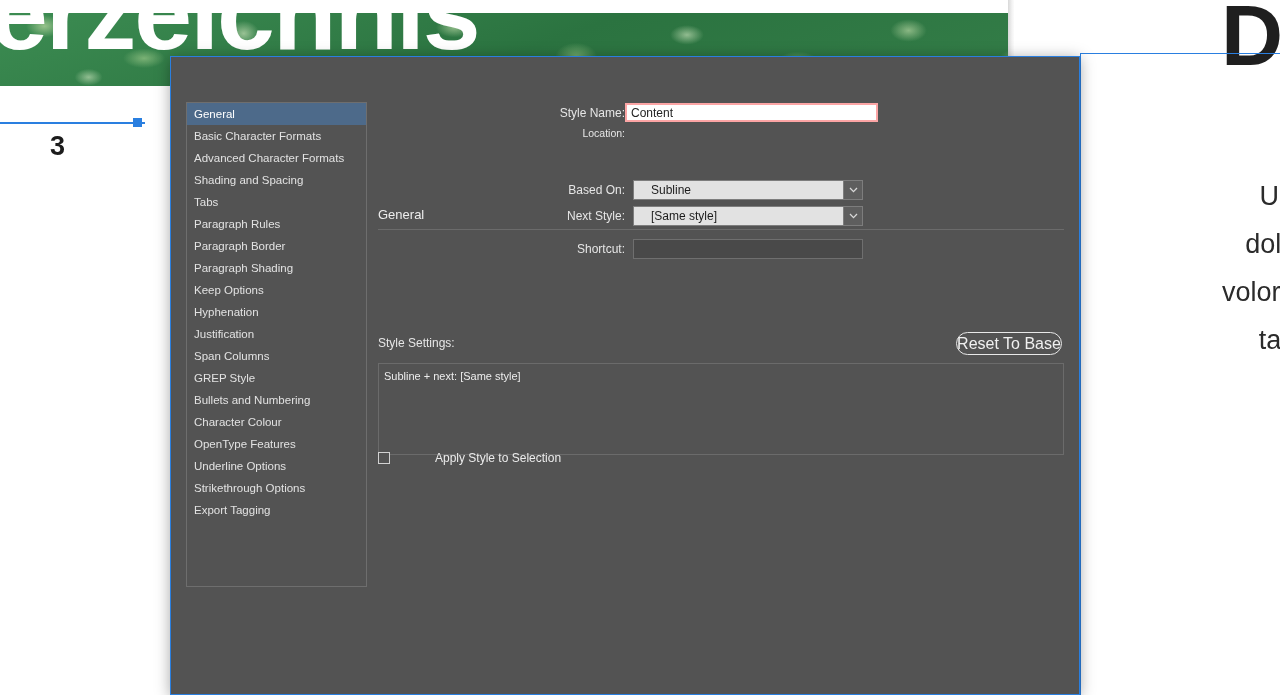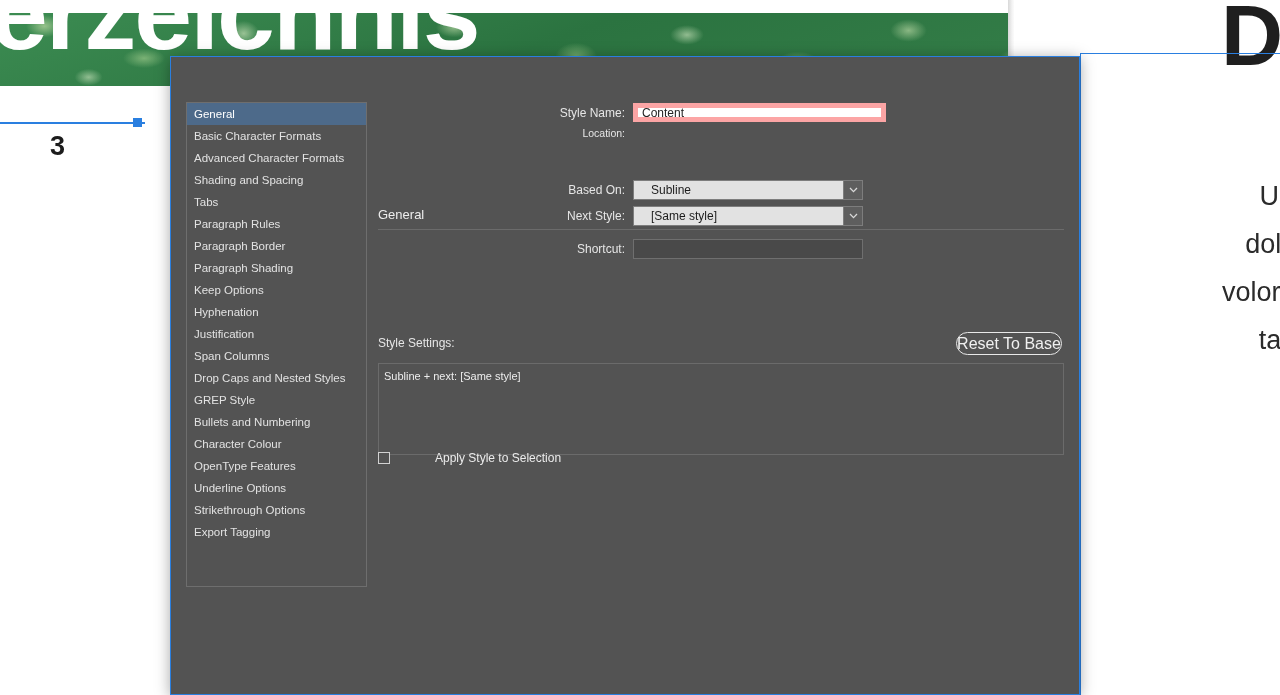--- a/index.html
+++ b/index.html
@@ -239,26 +239,26 @@
 
   .field-label {
     font-size: 12px;
     color: #e6e6e6;
     text-align: right;
     white-space: nowrap;
   }
 
   
   .style-name-row { left: 0; top: 46px; width: 690px; }
-  .style-name-label { width: 249px; padding-right: 8px; }
+  .style-name-label { width: 249px; }
   .style-name-input {
     width: 253px;
     height: 19px;
     background: #ffffff;
-    border: 5px solid #fca5a5;
+    border: 2px solid #fca5a5;
     box-sizing: border-box;
     font-size: 12px;
     color: #232323;
     padding: 0 4px;
     font-family: "Liberation Sans", sans-serif;
     outline: none;
   }
 
   .location-row { left: 0; top: 70px; width: 690px; }
   .location-label { width: 249px; padding-right: 8px; font-size: 10.5px; }
@@ -439,21 +439,20 @@
           <div class="cat-item">Advanced Character Formats</div>
           <div class="cat-item">Shading and Spacing</div>
           <div class="cat-item">Tabs</div>
           <div class="cat-item">Paragraph Rules</div>
           <div class="cat-item">Paragraph Border</div>
           <div class="cat-item">Paragraph Shading</div>
           <div class="cat-item">Keep Options</div>
           <div class="cat-item">Hyphenation</div>
           <div class="cat-item">Justification</div>
           <div class="cat-item">Span Columns</div>
-          <div class="cat-item">Drop Caps and Nested Styles</div>
           <div class="cat-item">GREP Style</div>
           <div class="cat-item">Bullets and Numbering</div>
           <div class="cat-item">Character Colour</div>
           <div class="cat-item">OpenType Features</div>
           <div class="cat-item">Underline Options</div>
           <div class="cat-item">Strikethrough Options</div>
           <div class="cat-item">Export Tagging</div>
         </div>
 
       <div class="pane">

